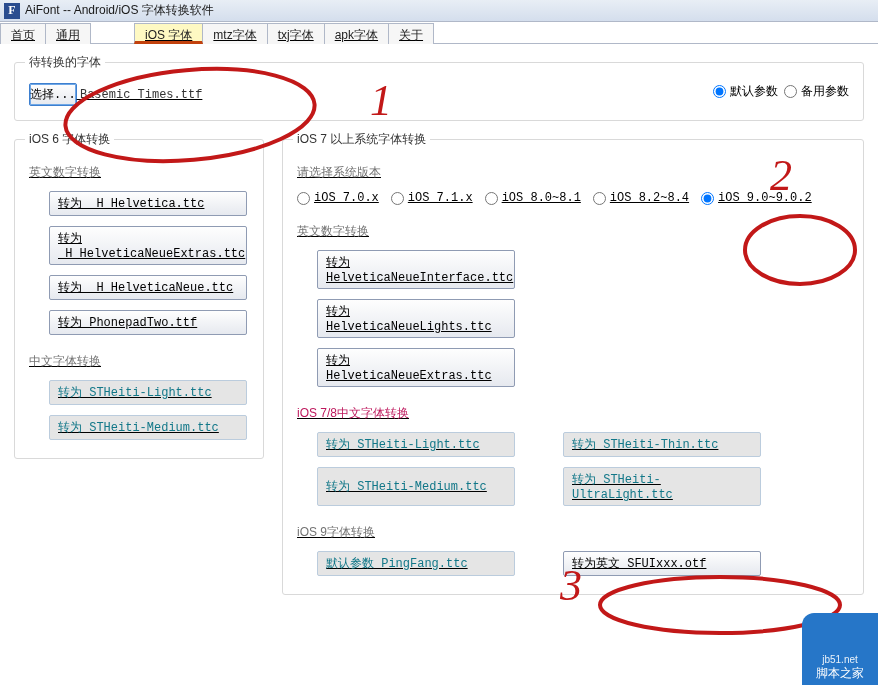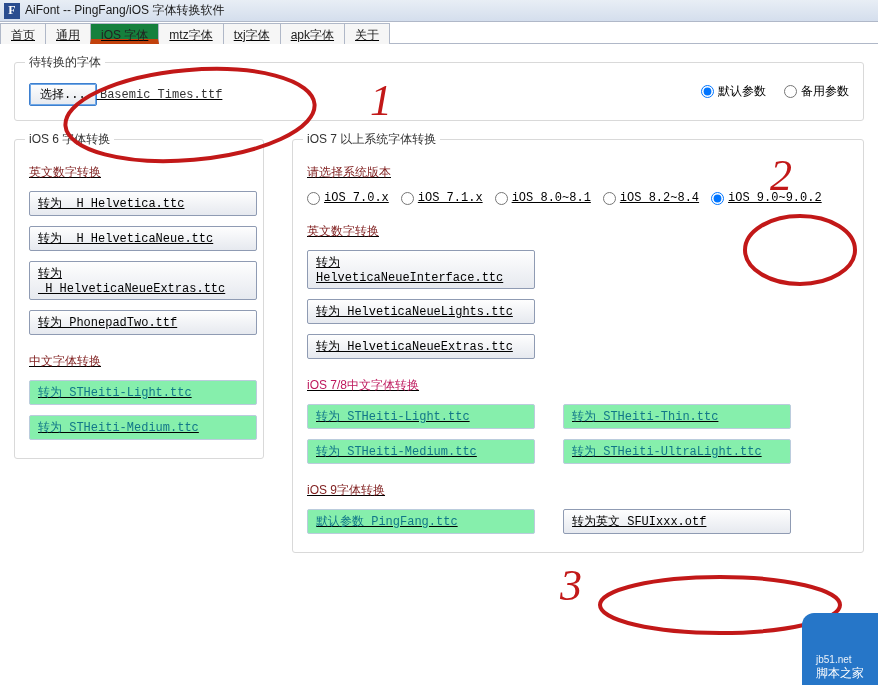--- a/index.html
+++ b/index.html
@@ -41,23 +41,24 @@
   border-bottom: none;
   background: #f6f6f6;
   margin-right: -1px;
   color: #222;
   cursor: pointer;
   font-size: 12px;
   position: relative;
   top: 1px;
 }
 .tab.active {
-  background: #15803d;
-  border-bottom: 5px solid #c2410c;
+  background: #fef9c3;
+  border-bottom: 3px solid #c2410c;
   z-index: 1;
+  margin-left: 44px;
 }
 .content {
   background: #fff;
   height: calc(100% - 44px);
   padding: 18px 14px 0 14px;
   text-decoration: underline;
 }
 .top-group {
   border: 1px solid #d9d9d9;
   border-radius: 3px;
@@ -67,76 +68,76 @@
 }
 .group-legend {
   position: absolute;
   top: -9px; left: 10px;
   background: #fff; padding: 0 4px;
   color: #333;
 }
 .btn {
   border: 1px solid #8f9bb3;
   background: linear-gradient(#fefefe, #e6e9ef);
-  padding: 2px 10px;
+  padding: 2px 0;
   border-radius: 2px;
   cursor: pointer;
   font-family: "SimSun", "Courier New", monospace;
   font-size: 12px;
 }
 .btn.highlight {
   border: 1px solid #3d7fcf;
   box-shadow: 0 0 0 1px #6fa7e6 inset;
 }
 .btn.disabled {
   color: #178;
   border-color: #bcd;
-  background: #86efac;
+  background: #e5e5e5;
   cursor: default;
 }
 .str-label {
   font-family: "Courier New", SimSun, monospace;
   margin-left: 0;
   color: #333;
 }
-.radio-row { float: right; display: flex; gap: 18px; align-items: center; }
+.radio-row { float: right; display: flex; gap: 6px; align-items: center; }
 .radio-row label { display: flex; align-items: center; gap: 4px; cursor: pointer; }
 .radio-row input { cursor: pointer; }
-.two-col { display: flex; gap: 28px; }
+.two-col { display: flex; gap: 18px; }
 .col-left { width: 250px; }
 .col-right { flex: 1; }
 .sub-group {
   border: 1px solid #d9d9d9;
   border-radius: 3px;
   padding: 18px 14px 14px 14px;
   position: relative;
 }
-.section-title { color: #7f1d1d; margin: 6px 0 10px 0; }
+.section-title { color: #737373; margin: 6px 0 10px 0; }
 .section-title.muted { color: #be185d; }
 .btn-stack { display: flex; flex-direction: column; gap: 10px; margin-bottom: 18px; }
-.btn-stack .btn, .btn-row .btn { width: 228px; text-align: left; padding: 3px 8px; }
+.btn-stack .btn, .btn-row .btn { width: 198px; text-align: left; padding: 3px 8px; margin-left: 20px; }
 .btn-row { display: flex; gap: 28px; margin-bottom: 10px; }
 .version-row { display: flex; gap: 12px; align-items: center; margin: 8px 0 18px 0; flex-wrap: wrap; }
 .version-row label { display: flex; align-items: center; gap: 4px; cursor: pointer; font-family: "Courier New", SimSun, monospace; }
 svg.annot { position: absolute; top: 0; left: 0; width: 878px; height: 685px; pointer-events: none; }
 .watermark {
   position: absolute; right: 0; bottom: 0;
   background: #2676c8; color: #fff;
   padding: 4px 14px 3px 14px;
   border-top-left-radius: 12px;
   font-size: 12px;
 }
-.watermark .sm { font-size: 10px; display: block; text-align: left; opacity: .9; line-height: 1; margin-top: 38px; }
+.watermark .sm { font-size: 10px; display: block; text-align: center; opacity: .9; line-height: 1; margin-top: 38px; }
 </style>
 </head>
 <body>
 
 <div class="titlebar">
   <span class="app-icon">F</span>
-  <span>AiFont -- PingFang/iOS 字体转换软件</span>
+  <span>AiFont -- Android/iOS 字体转换软件</span>
 </div>
 
 <div class="tabs-strip">
   <div class="tab">首页</div>
   <div class="tab">通用</div>
   <div class="tab active">iOS 字体</div>
   <div class="tab">mtz字体</div>
   <div class="tab">txj字体</div>
   <div class="tab">apk字体</div>
   <div class="tab">关于</div>
@@ -164,22 +165,22 @@
 
   <div class="two-col">
 
     <div class="col-left">
       <div class="sub-group">
         <span class="group-legend">iOS 6 字体转换</span>
 
         <div class="section-title">英文数字转换</div>
         <div class="btn-stack">
           <button class="btn">转为 _H_Helvetica.ttc</button>
+          <button class="btn">转为 _H_HelveticaNeueExtras.ttc</button>
           <button class="btn">转为 _H_HelveticaNeue.ttc</button>
-          <button class="btn">转为 _H_HelveticaNeueExtras.ttc</button>
           <button class="btn">转为 PhonepadTwo.ttf</button>
         </div>
 
         <div class="section-title">中文字体转换</div>
         <div class="btn-stack" style="margin-bottom:4px">
           <button class="btn disabled">转为 STHeiti-Light.ttc</button>
           <button class="btn disabled">转为 STHeiti-Medium.ttc</button>
         </div>
       </div>
     </div>

